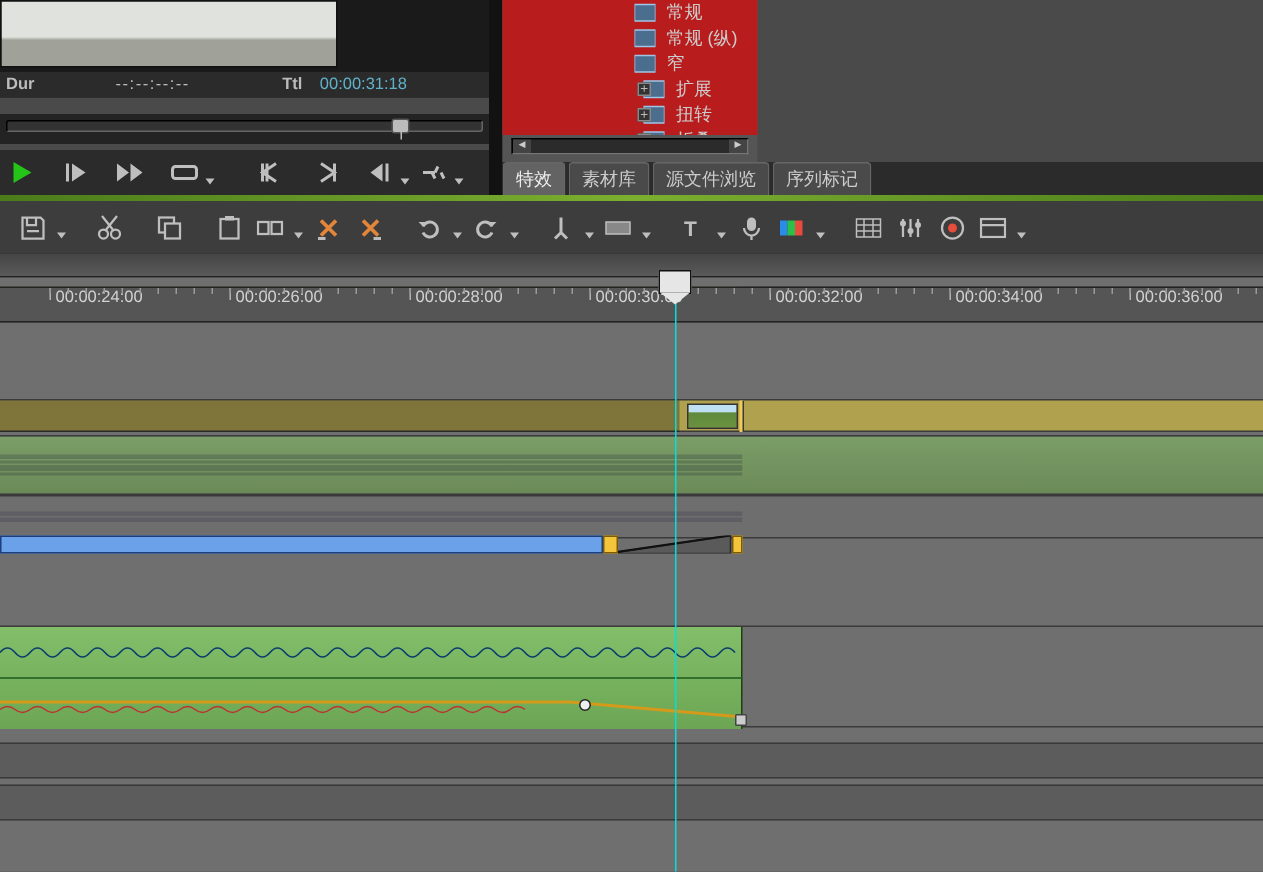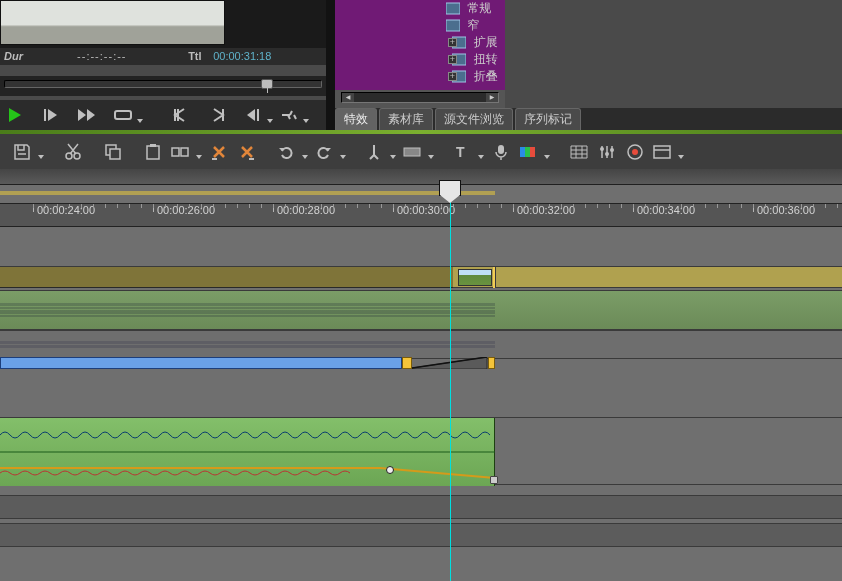--- a/index.html
+++ b/index.html
@@ -4,21 +4,21 @@
 <style>
   * { margin: 0; padding: 0; box-sizing: border-box; font-family: Arial, sans-serif; user-select: none; }
   body { width: 842px; height: 581px; background: #4a4a4a; overflow: hidden; }
 
   
   .preview-area { position: absolute; top: 0; left: 0; width: 326px; height: 65px; background: #1a1a1a; }
   .preview-thumb { position: absolute; top: 0; left: 0; width: 225px; height: 45px;
     border: 1px solid #111; background: linear-gradient(180deg, #dfe2dd 55%, #b7b9b1 58%, #a0a299 60%); }
   .preview-info { position: absolute; top: 48px; left: 0; width: 326px; height: 17px;
     background: #2b2b2b; color: #bcbcbc; font-size: 11px; line-height: 17px; padding-left: 4px; }
-  .dur-lbl { display: inline-block; width: 70px; font-weight: bold; font-style: italic; }
+  .dur-lbl { display: inline-block; width: 70px; font-weight: bold; }
   .dashes { display: inline-block; width: 108px; letter-spacing: 1px; }
   .ttl-lbl { display: inline-block; width: 22px; font-weight: bold; }
 
   
   .preview-scrub { position: absolute; top: 76px; left: 0; width: 326px; height: 20px; background: #232323; }
   .scrub-track { position: absolute; top: 4px; left: 4px; right: 4px; height: 8px;
     background: #333; border: 1px inset #111; border-radius: 2px; }
   .scrub-handle { position: absolute; top: 3px; left: 261px; width: 12px; height: 10px;
     background: #bcbcbc; border: 1px solid #555; border-radius: 2px; }
   .scrub-tick { position: absolute; bottom: -5px; left: 5px; width: 1px; height: 6px; background: #bcbcbc; }
@@ -28,21 +28,21 @@
     background: #2b2b2b; display: flex; align-items: center; gap: 10px; padding: 0 2px; }
   .t-btn { width: 26px; height: 22px; display: flex; align-items: center; justify-content: center;
     color: #bfbfbf; cursor: pointer; position: relative; }
   .t-btn svg { display: block; }
   .dd-caret { position: absolute; right: -7px; bottom: 3px; width: 0; height: 0;
     border-left: 3px solid transparent; border-right: 3px solid transparent; border-top: 4px solid #bfbfbf; }
 
   
   .fx-panel { position: absolute; top: 0; left: 335px; width: 170px; height: 108px; background: #555; }
   .fx-tree { position: absolute; top: 0; left: 0; right: 0; bottom: 18px; overflow: hidden;
-    font-size: 12px; color: #ccc; background: #701a75; padding-left: 23px; }
+    font-size: 12px; color: #ccc; background: #b91c1c; }
   .tree-row { height: 17px; line-height: 17px; white-space: nowrap; padding-left: 88px; position: relative; }
   .expander { position: absolute; left: 90px; top: 4px; width: 9px; height: 9px;
     border: 1px solid #888; background: #333; color: #bbb; font-size: 9px; line-height: 7px;
     text-align: center; }
   .tree-row.exp { padding-left: 74px; }
   .tree-ico { display: inline-block; width: 14px; height: 13px; vertical-align: -3px; margin-right: 4px; }
   .fx-hsb { position: absolute; bottom: 5px; left: 6px; right: 6px; height: 11px;
     background: #2b2b2b; border: 1px inset #222; }
   .fx-hsb-lt, .fx-hsb-rt { position: absolute; top: 0; width: 12px; height: 9px;
     background: #444; color: #ccc; font-size: 6px; text-align: center; line-height: 9px; }
@@ -66,21 +66,21 @@
     gap: 2px; padding-left: 10px; }
   .tool { width: 26px; height: 26px; display: flex; align-items: center; justify-content: center;
     color: #bbb; cursor: pointer; border-radius: 3px; }
   .tool svg { display: block; }
   .tool-sep { width: 10px; }
   .tool-dd { width: 36px; position: relative; justify-content: flex-start; padding-left: 3px; }
   .tool-dd .dd-caret { right: 2px; bottom: 6px; }
 
   
   .timeline { position: absolute; top: 185px; left: 0; right: 0; bottom: 0; background: #6f6f6f; }
-  .ruler { position: absolute; top: 18px; left: 0; right: 0; height: 24px;
+  .ruler { position: absolute; top: 6px; left: 0; right: 0; height: 24px;
     background: #555; border-top: 1px solid #222; border-bottom: 1px solid #222; font-size: 11px;
     color: #d2d2d2; }
   .ruler-major { position: absolute; top: 0; height: 8px; border-left: 1px solid #b4b4b4; padding-left: 3px; }
   .ruler-minor { position: absolute; top: 0; width: 1px; height: 4px; background: #999; }
 
   .play-cursor { position: absolute; top: 0; bottom: 0; width: 1px; background: #00e0e0; z-index: 50; }
   .play-head { position: absolute; top: -5px; left: -11px; width: 22px; height: 16px;
     background: #e6e6e6; border: 1px solid #111; }
   .play-head:after { content: ""; position: absolute; top: 100%; left: 0; width: 0; height: 0;
     border-left: 10px solid transparent; border-right: 10px solid transparent; border-top: 8px solid #e6e6e6; }
@@ -201,20 +201,26 @@
 
 <div class="dark-gap"></div>
 
 <div class="fx-panel">
   <div class="fx-tree">
     <div class="tree-row">
       <svg class="tree-ico" viewBox="0 0 14 13">
           <rect x="0" y="1" width="14" height="11" fill="#4b6e8e" stroke="#9fc6e6"></rect>
         </svg>
       <span>常规</span>
+    </div>
+    <div class="tree-row">
+      <svg class="tree-ico" viewBox="0 0 14 13">
+          <rect x="0" y="1" width="14" height="11" fill="#4b6e8e" stroke="#9fc6e6"></rect>
+        </svg>
+      <span>常规 (纵)</span>
     </div>
     <div class="tree-row">
       <svg class="tree-ico" viewBox="0 0 14 13">
           <rect x="0" y="1" width="14" height="11" fill="#4b6e8e" stroke="#9fc6e6"></rect>
         </svg>
       <span>窄</span>
     </div>
     <div class="tree-row exp">
       <span class="expander">+</span>
       <span style="display:inline-block;width:17px"></span>

